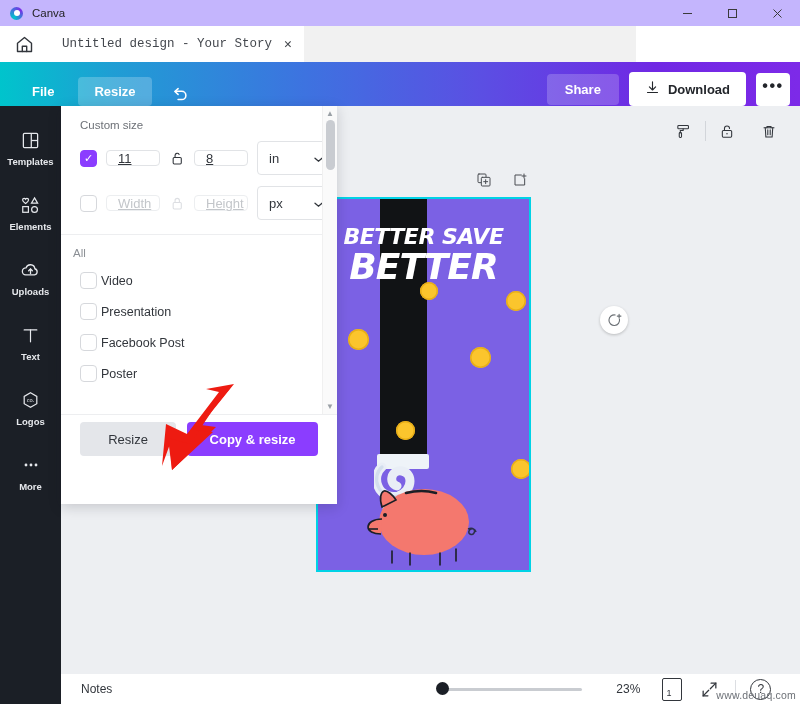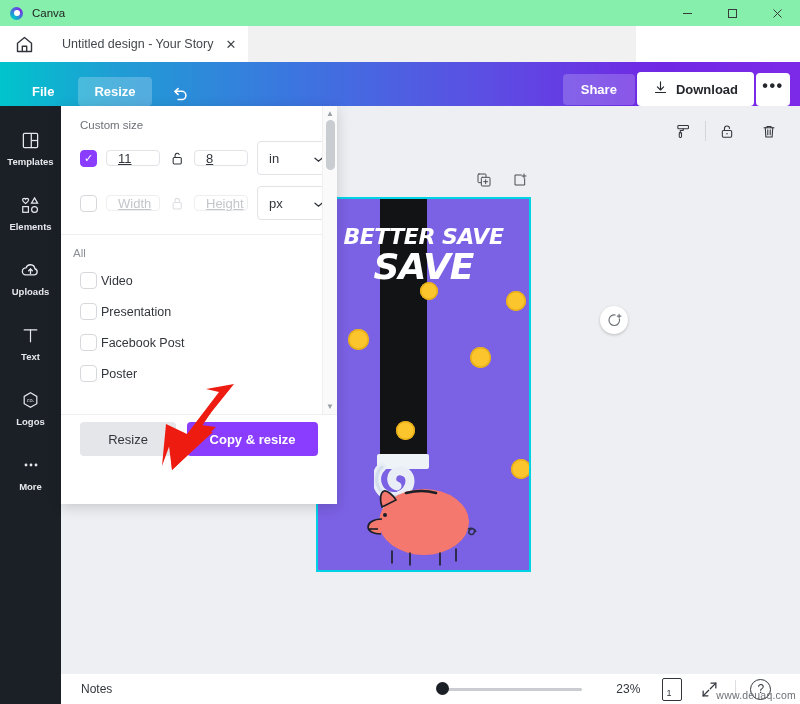--- a/index.html
+++ b/index.html
@@ -7,42 +7,42 @@
     width: 800px; height: 704px;
     font-family: "Liberation Sans", sans-serif;
     overflow: hidden;
     background: #ffffff;
   }
   #app { position: relative; width: 800px; height: 704px; }
 
   
   .titlebar {
     position: absolute; left: 0; top: 0; width: 800px; height: 26px;
-    background: #86efac; display: flex; align-items: center;
+    background: #c4b5fd; display: flex; align-items: center;
   }
   .tb-logo {
     width: 13px; height: 13px; border-radius: 50%;
     background: conic-gradient(from 210deg, #00c4cc, #7d2ae8 55%, #00c4cc);
     margin-left: 10px; flex: 0 0 auto; position: relative;
   }
   .tb-logo::after{
     content:""; position:absolute; left:3.5px; top:3.5px;
     width:6px; height:6px; border-radius:50%; background:#fff;
   }
   .tb-title { font-size: 11.5px; color: #1f1f1f; margin-left: 9px; }
   .tb-ctrls { margin-left: auto; display: flex; height: 26px; }
   .tb-btn {
     width: 45px; height: 26px; display: flex; align-items: center;
     justify-content: center; color: #3a3a3a;
   }
 
   
   .tabstrip {
     position: absolute; left: 0; top: 26px; width: 636px; height: 36px;
-    background: #f1f1f1; display: flex; align-items: stretch;
+    background: #f1f1f1; display: flex; align-items: stretch; font-family: Liberation Mono, monospace;
   }
   .home-btn {
     width: 48px; display: flex; align-items: center; justify-content: center;
     background: #ffffff;
   }
   .doc-tab {
     min-width: 190px; background: #ffffff; display: flex; align-items: center;
     padding: 0 10px 0 14px; gap: 10px;
   }
   .doc-tab .label { font-size: 12.5px; color: #43474d; white-space: nowrap; }
@@ -56,21 +56,21 @@
   }
   .tb-file {
     color: #fff; font-size: 13px; font-weight: bold; padding: 7px 14px;
     border-radius: 4px; margin-left: 8px;
   }
   .tb-resize {
     color: #fff; font-size: 13px; font-weight: bold; padding: 7px 16px;
     border-radius: 4px; background: rgba(255,255,255,0.22); margin-left: 10px;
   }
   .tb-undo { margin-left: 16px; color: #fff; display:flex; align-items:center; }
-  .tb-right { margin-left: auto; display: flex; align-items: center; gap: 2px; }
+  .tb-right { margin-left: auto; display: flex; align-items: center; gap: 10px; }
   .btn-share {
     color: #fff; font-size: 13px; font-weight: bold; padding: 8px 18px;
     border-radius: 4px; background: rgba(255,255,255,0.20);
   }
   .btn-download {
     background: #fff; color: #23262b; font-size: 13px; font-weight: bold;
     padding: 8px 16px; border-radius: 4px; display: flex; align-items: center; gap: 8px;
   }
   .btn-more {
     background: #fff; width: 34px; height: 33px; border-radius: 4px;
@@ -443,21 +443,21 @@
     <div class="add-page">+ Add page</div>
 
   </div>
 
   <div class="page">
     <div class="pg-sleeve"></div>
     <div class="logo-dot">☻</div>
     <div class="pg-cuff"></div>
 
     <div class="pg-title1">BETTER SAVE</div>
-    <div class="pg-title2">SAVE</div>
+    <div class="pg-title2">BETTER</div>
 
     <div class="coin" style="left:102px;top:83px;width:18px;height:18px;"></div>
     <div class="coin" style="left:188px;top:92px;width:20px;height:20px;"></div>
     <div class="coin" style="left:30px;top:130px;width:21px;height:21px;"></div>
     <div class="coin" style="left:152px;top:148px;width:21px;height:21px;"></div>
     <div class="coin" style="left:193px;top:260px;width:20px;height:20px;"></div>
     <div class="coin" style="left:78px;top:222px;width:19px;height:19px;z-index:3;"></div>
 
     <div class="hand">
       <svg width="60" height="72" viewBox="0 0 60 72">

